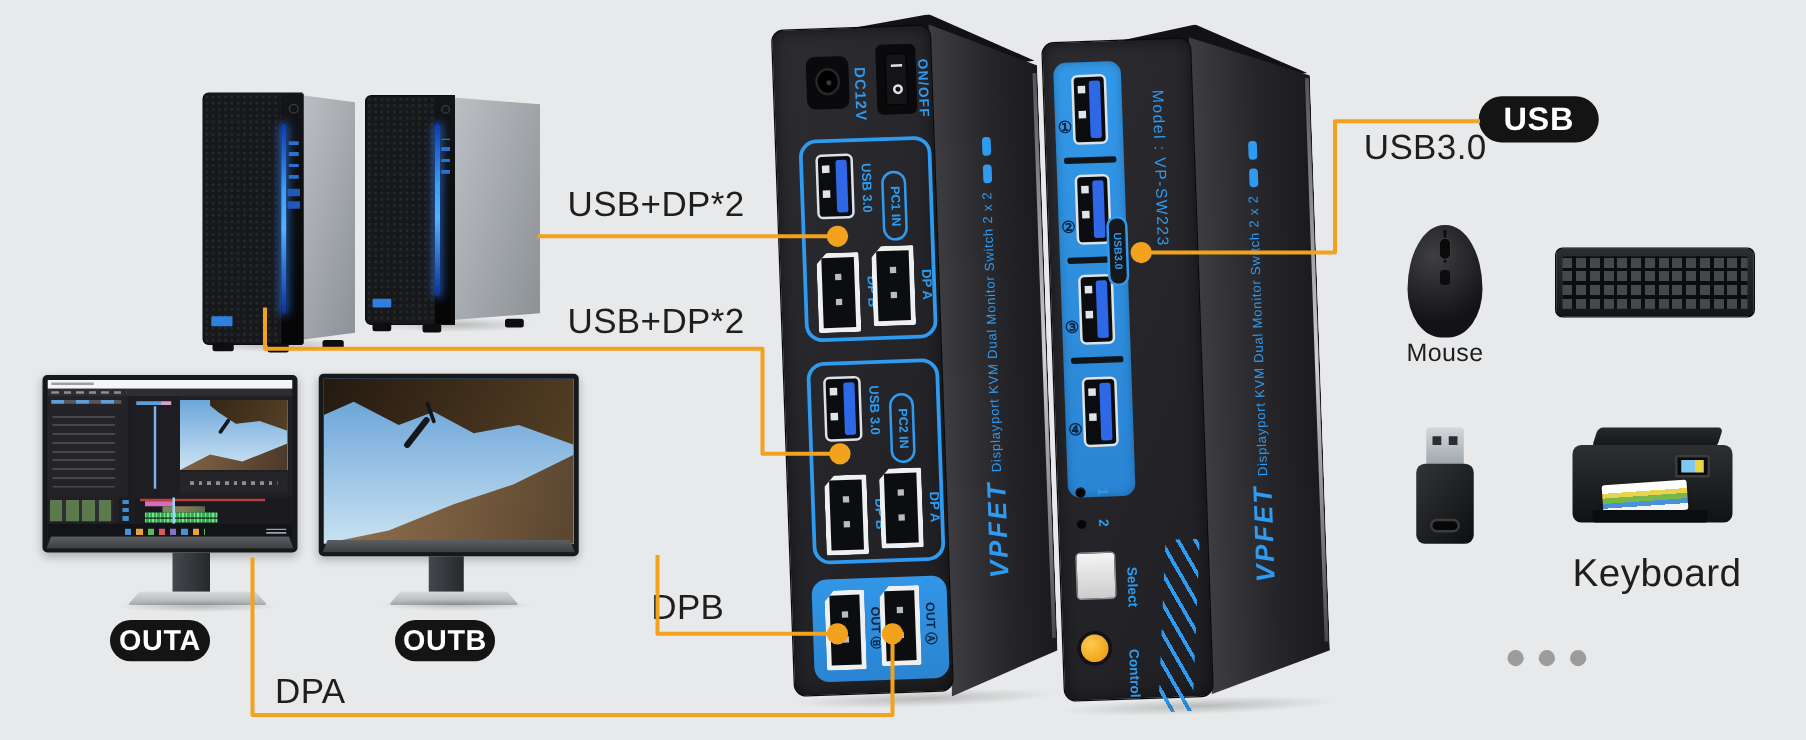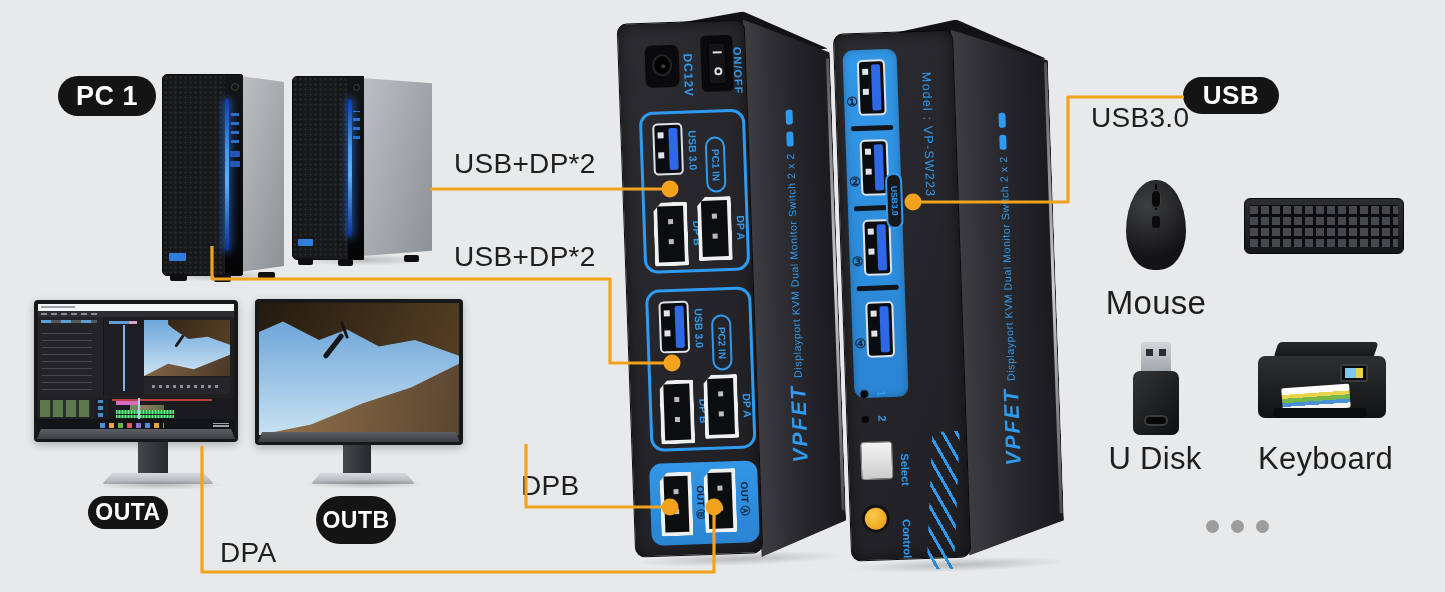--- a/index.html
+++ b/index.html
@@ -58,37 +58,34 @@
   .foot{background:#0e0e10;border-radius:2px}
   .cables{position:absolute;left:0;top:0;z-index:60;pointer-events:none}
   .z10{z-index:10}.z20{z-index:20}.z30{z-index:30}
   .ell{border-radius:50%;background:#9c9c9c}
 </style>
 </head>
 <body>
 
 <div class="canvas">
 
-  <div class="a pill z10" style="left:58px;top:76px;width:98px;height:40px;font-size:27px">
-    <span>PC 1</span>
-    </div>
 
   <div class="a lbl z10" style="left:454px;top:148px;font-size:28px">USB+DP*2</div>
   <div class="a lbl z10" style="left:454px;top:241px;font-size:28px">USB+DP*2</div>
   <div class="a lbl z10" style="left:521px;top:470px;font-size:28px">DPB</div>
   <div class="a lbl z10" style="left:220px;top:537px;font-size:28px">DPA</div>
   <div class="a lbl z10" style="left:1091px;top:102px;font-size:28px">USB3.0</div>
   <div class="a pill z10" style="left:1183px;top:77px;width:96px;height:37px;font-size:26px">
     <span>USB</span>
     </div>
 
   <div class="a pill z10" style="left:88px;top:496px;width:80px;height:33px;font-size:23px">
     <span>OUTA</span>
     </div>
-  <div class="a pill z10" style="left:316px;top:496px;width:80px;height:48px;font-size:23px">
+  <div class="a pill z10" style="left:316px;top:496px;width:80px;height:33px;font-size:23px">
     <span>OUTB</span>
     </div>
 
   <div class="a z20" style="left:162px;top:74px;width:124px;height:208px">
     <div class="a shadow" style="left:0;top:196px;width:118px;height:12px"></div>
     <div class="a pc-side" style="left:78px;top:2px;width:44px;height:196px"></div>
     <div class="a pc-front" style="left:0;top:0;width:80px;height:202px">
       <div class="a pc-strip" style="left:62px;top:0;width:18px;height:200px">
         <div class="a pc-led" style="left:0;top:24px;width:4px;height:152px"></div>
         <div class="a" style="left:6px;top:8px;width:8px;height:8px;border:1.5px solid #3c3d40;border-radius:50%"></div>
@@ -323,37 +320,36 @@
     </div>
     <div class="a shadow" style="left:-8px;top:542px;width:230px;height:14px"></div>
   </div>
 
   <div class="a z20" style="left:1126px;top:180px;width:60px;height:92px">
     <div class="a" style="left:0;top:0;width:60px;height:90px;background:radial-gradient(circle at 35% 28%,#3e3f42,#131315 70%);border-radius:50% 50% 46% 46%/58% 58% 44% 44%"></div>
     <div class="a" style="left:29px;top:4px;width:2px;height:26px;background:#0a0a0b"></div>
     <div class="a" style="left:25px;top:10px;width:10px;height:18px;background:#0a0a0b;border-radius:5px;border:1px solid #3a3b3e"></div>
     <div class="a" style="left:26px;top:36px;width:8px;height:12px;background:#0c0c0e;border-radius:3px"></div>
   </div>
-  <div class="a lbl center z10" style="left:1096px;top:284px;width:120px;font-size:33px">Mouse</div>
+  <div class="a lbl center z10" style="left:1096px;top:272px;width:120px;font-size:20px">Mouse</div>
 
   <div class="a z20" style="left:1244px;top:198px;width:160px;height:58px">
     <div class="a" style="left:0;top:0;width:160px;height:56px;background:linear-gradient(#2c2d2f,#141517);border-radius:6px;border:1px solid #0a0a0b"></div>
     <div class="a" style="left:6px;top:7px;width:148px;height:42px;background:repeating-linear-gradient(0deg,transparent 0 8px,#0c0d0f 8px 11px),repeating-linear-gradient(90deg,#45484d 0 8px,#0c0d0f 8px 11px)"></div>
   </div>
 
   <div class="a z20" style="left:1130px;top:342px;width:52px;height:95px">
     <div class="a" style="left:11px;top:0;width:30px;height:33px;background:linear-gradient(#d3d7da,#9ba1a6);border-radius:3px 3px 0 0">
       <div class="a" style="left:5px;top:7px;width:7px;height:7px;background:#2a2e32"></div>
       <div class="a" style="left:18px;top:7px;width:7px;height:7px;background:#2a2e32"></div>
     </div>
     <div class="a" style="left:3px;top:29px;width:46px;height:64px;background:linear-gradient(130deg,#333437,#0d0e0f);border-radius:7px">
       <div class="a" style="left:11px;top:44px;width:24px;height:11px;background:#070708;border-radius:6px;border:2px solid #3a3c3e"></div>
     </div>
   </div>
-  <div class="a lbl center z10" style="left:1094px;top:441px;width:122px;font-size:31px">U Disk</div>
 
   <div class="a z20" style="left:1258px;top:342px;width:130px;height:88px">
     <div class="a" style="left:18px;top:0;width:100px;height:16px;background:linear-gradient(#27282a,#151618);border-radius:4px;transform:skewX(-18deg)"></div>
     <div class="a" style="left:0;top:14px;width:128px;height:62px;background:linear-gradient(#2e2f31,#111213);border-radius:7px"></div>
     <div class="a" style="left:82px;top:22px;width:28px;height:18px;background:#0a0a0b;border:2px solid #3a3b3d;border-radius:2px">
       <div class="a" style="left:3px;top:2px;width:18px;height:10px;background:linear-gradient(90deg,#7ec8f0 60%,#e8d44c 60%)"></div>
     </div>
     <div class="a" style="left:24px;top:44px;width:68px;height:24px;background:linear-gradient(#ffffff 28%,#e8d44c 28% 44%,#76b84a 44% 62%,#4a90d8 62% 78%,#f4f4f4 78%);transform:rotate(-4deg);border-radius:2px;box-shadow:0 2px 3px rgba(0,0,0,.3)"></div>
     <div class="a" style="left:16px;top:66px;width:92px;height:10px;background:#0b0c0d;border-radius:2px"></div>
   </div>

